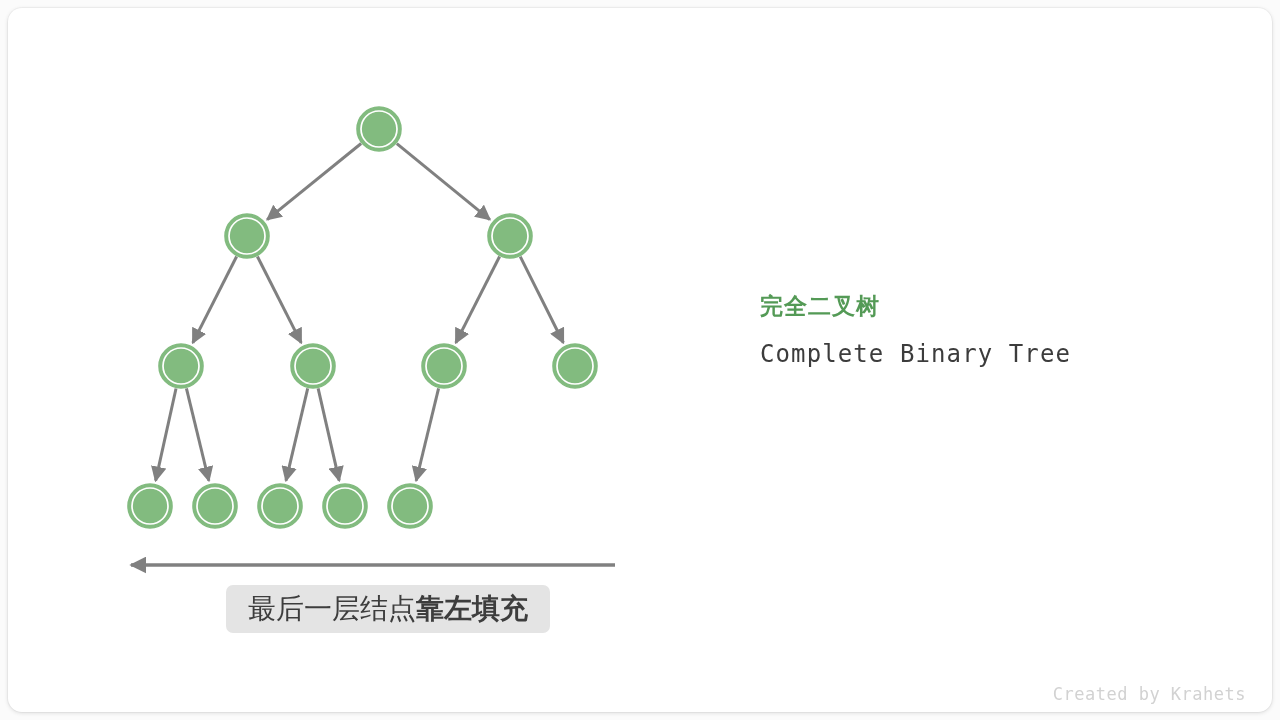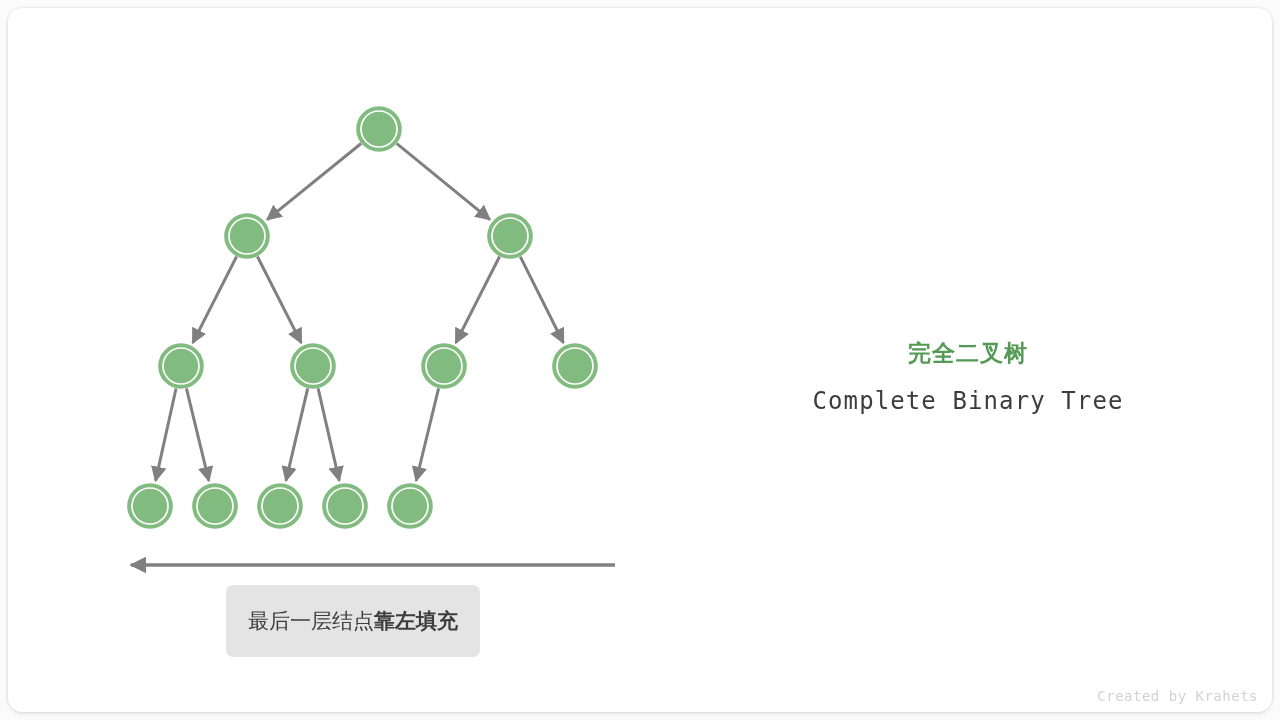--- a/index.html
+++ b/index.html
@@ -36,22 +36,20 @@
     top: 0;
     width: 1280px;
     height: 720px;
   }
   
   .legend {
     position: absolute;
     left: 760px;
     top: 292px;
     width: 416px;
-    text-align: center;
-    margin-top: 47px;
   }
   .legend-title {
     font-family: "Liberation Sans", "DejaVu Sans", sans-serif;
     font-size: 23px;
     font-weight: bold;
     color: #549a56;
     letter-spacing: 1px;
     line-height: 1.25;
   }
   .legend-subtitle {
@@ -61,38 +59,38 @@
     color: #3c3c3c;
     letter-spacing: 1.1px;
     line-height: 1.25;
   }
   
   .caption-chip {
     position: absolute;
     left: 226px;
     top: 585px;
     height: 48px;
-    padding: 12px 22px;
+    padding: 0 22px;
     display: flex;
     align-items: center;
     justify-content: center;
     background: #e4e4e4;
     border-radius: 7px;
-    font-size: 21px;
+    font-size: 28px;
     color: #3d3d3d;
     white-space: nowrap;
   }
   .caption-chip .strong { font-weight: bold; }
   
   .credit {
     position: absolute;
-    right: 22px;
+    right: 34px;
     bottom: 16px;
     font-family: "DejaVu Sans Mono", "Liberation Mono", monospace;
-    font-size: 14px;
+    font-size: 17px;
     color: #d2d2d2;
     letter-spacing: 0.5px;
   }
 </style>
 </head>
 <body>
 
 <div id="stage">
 
   <div id="card"></div>

